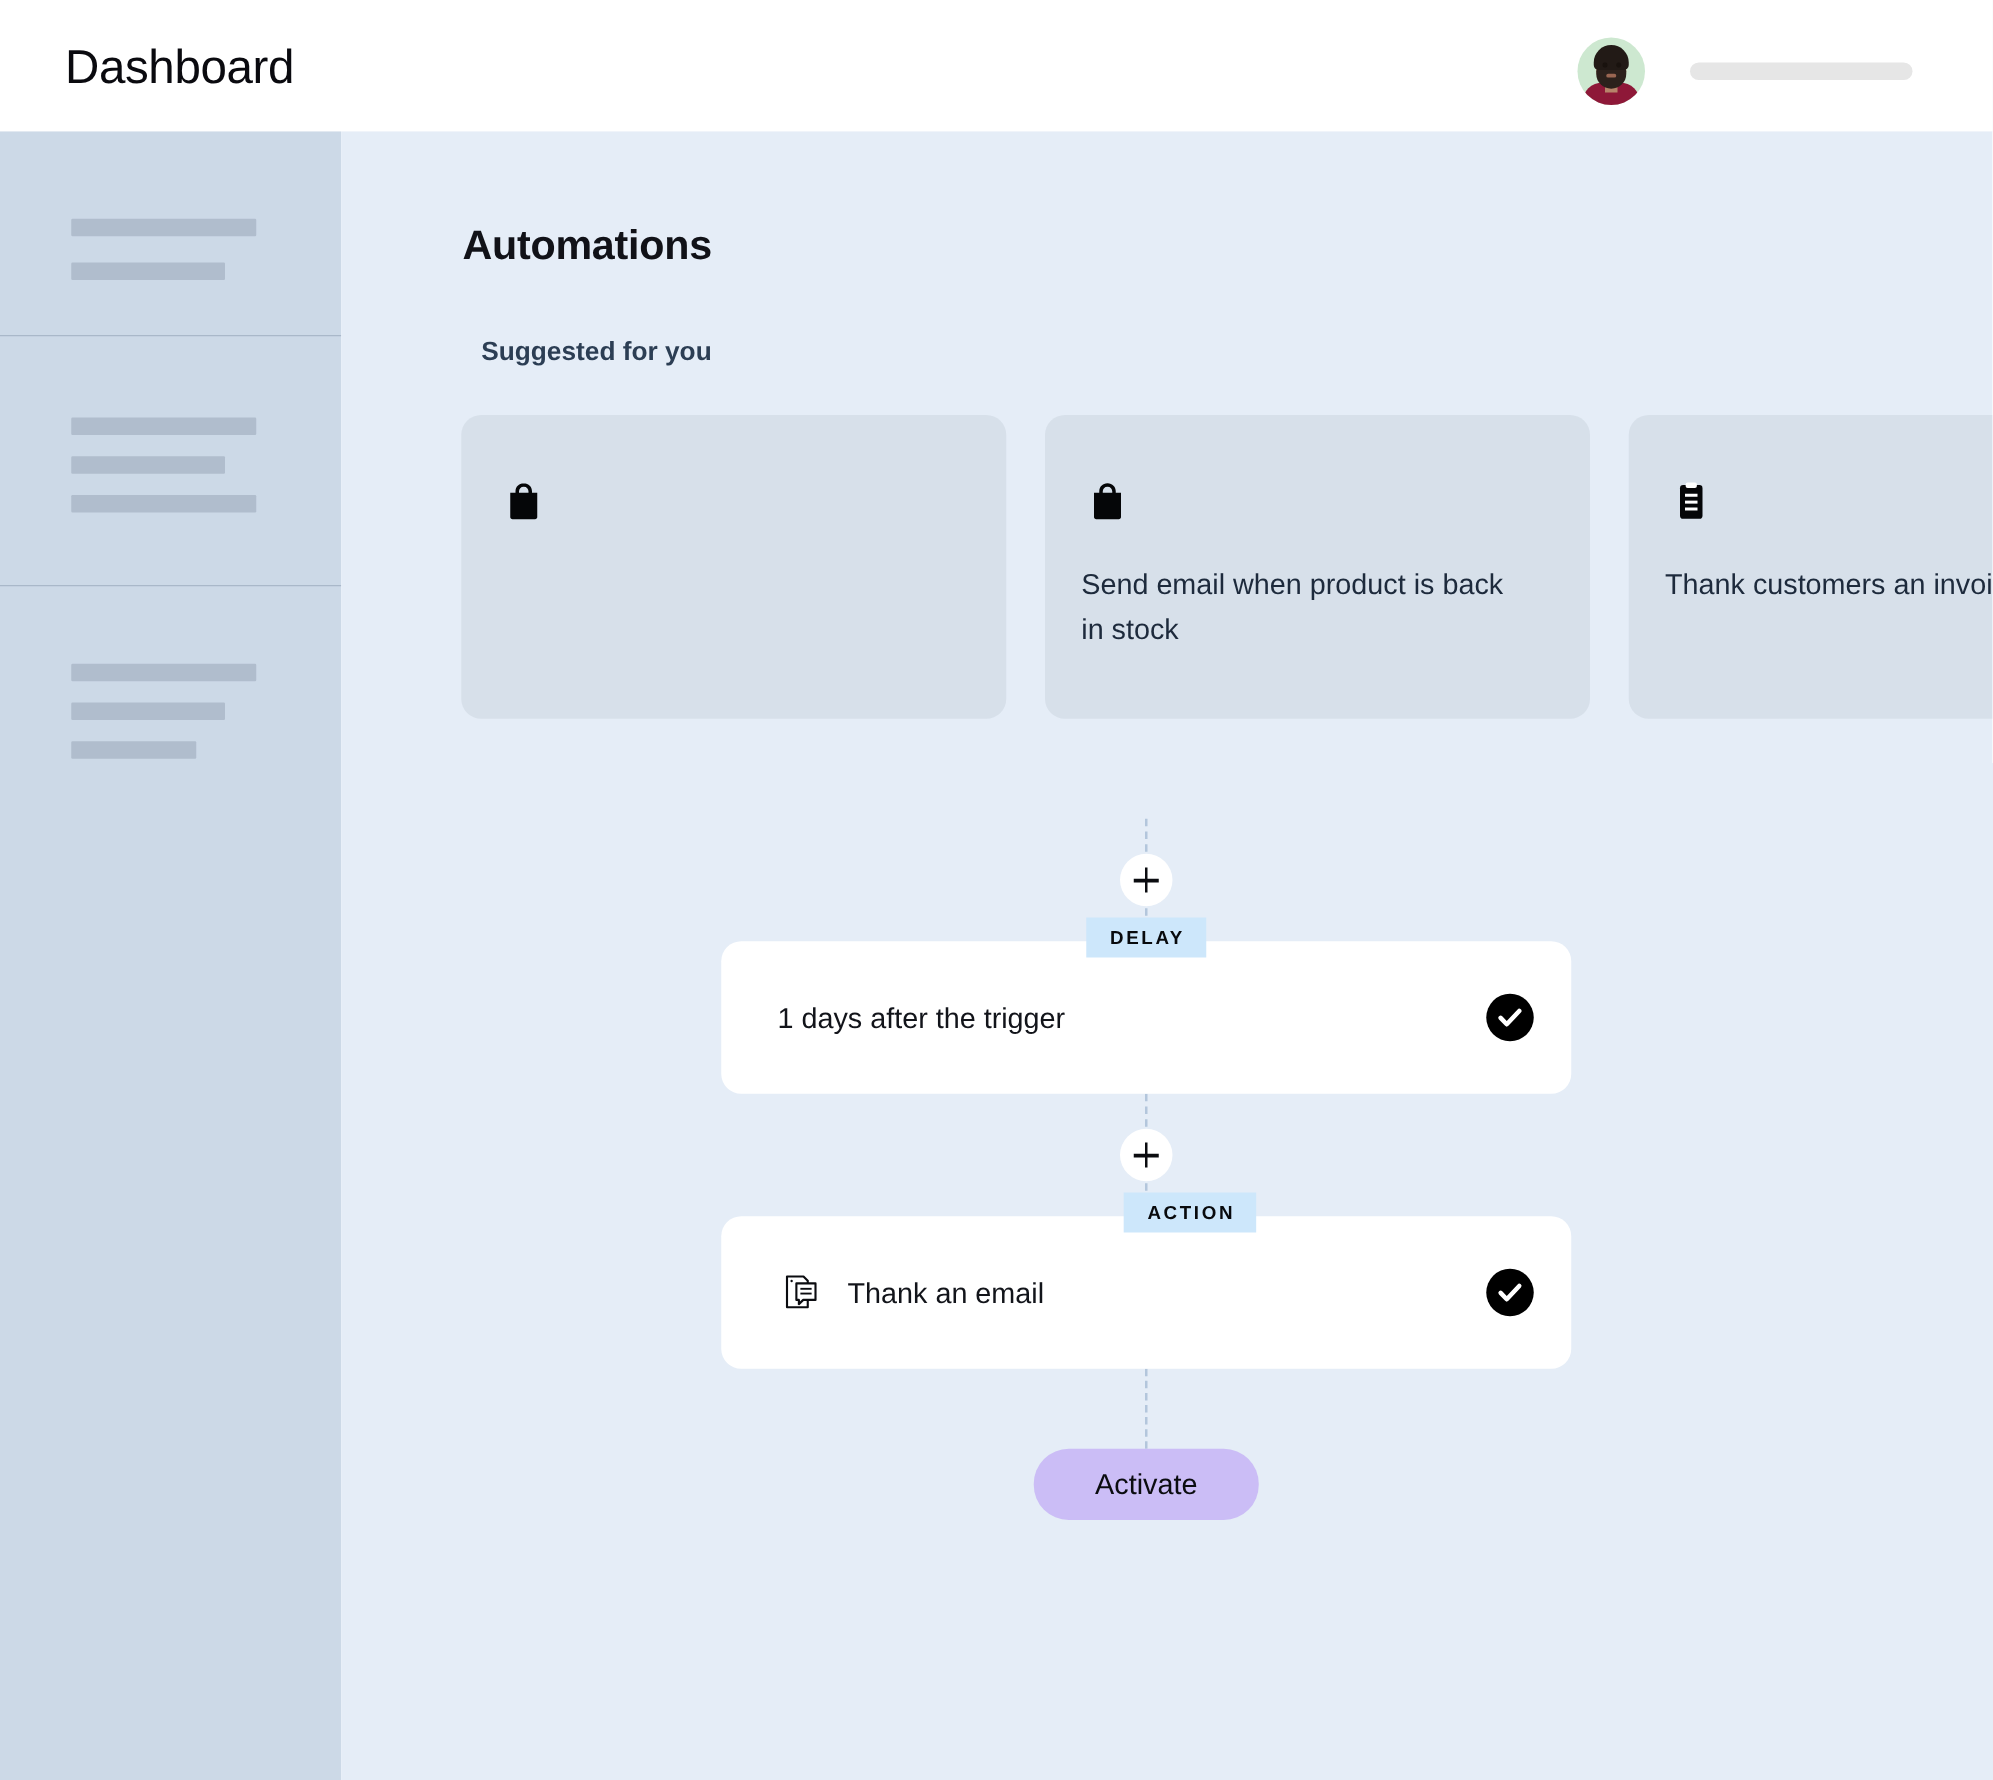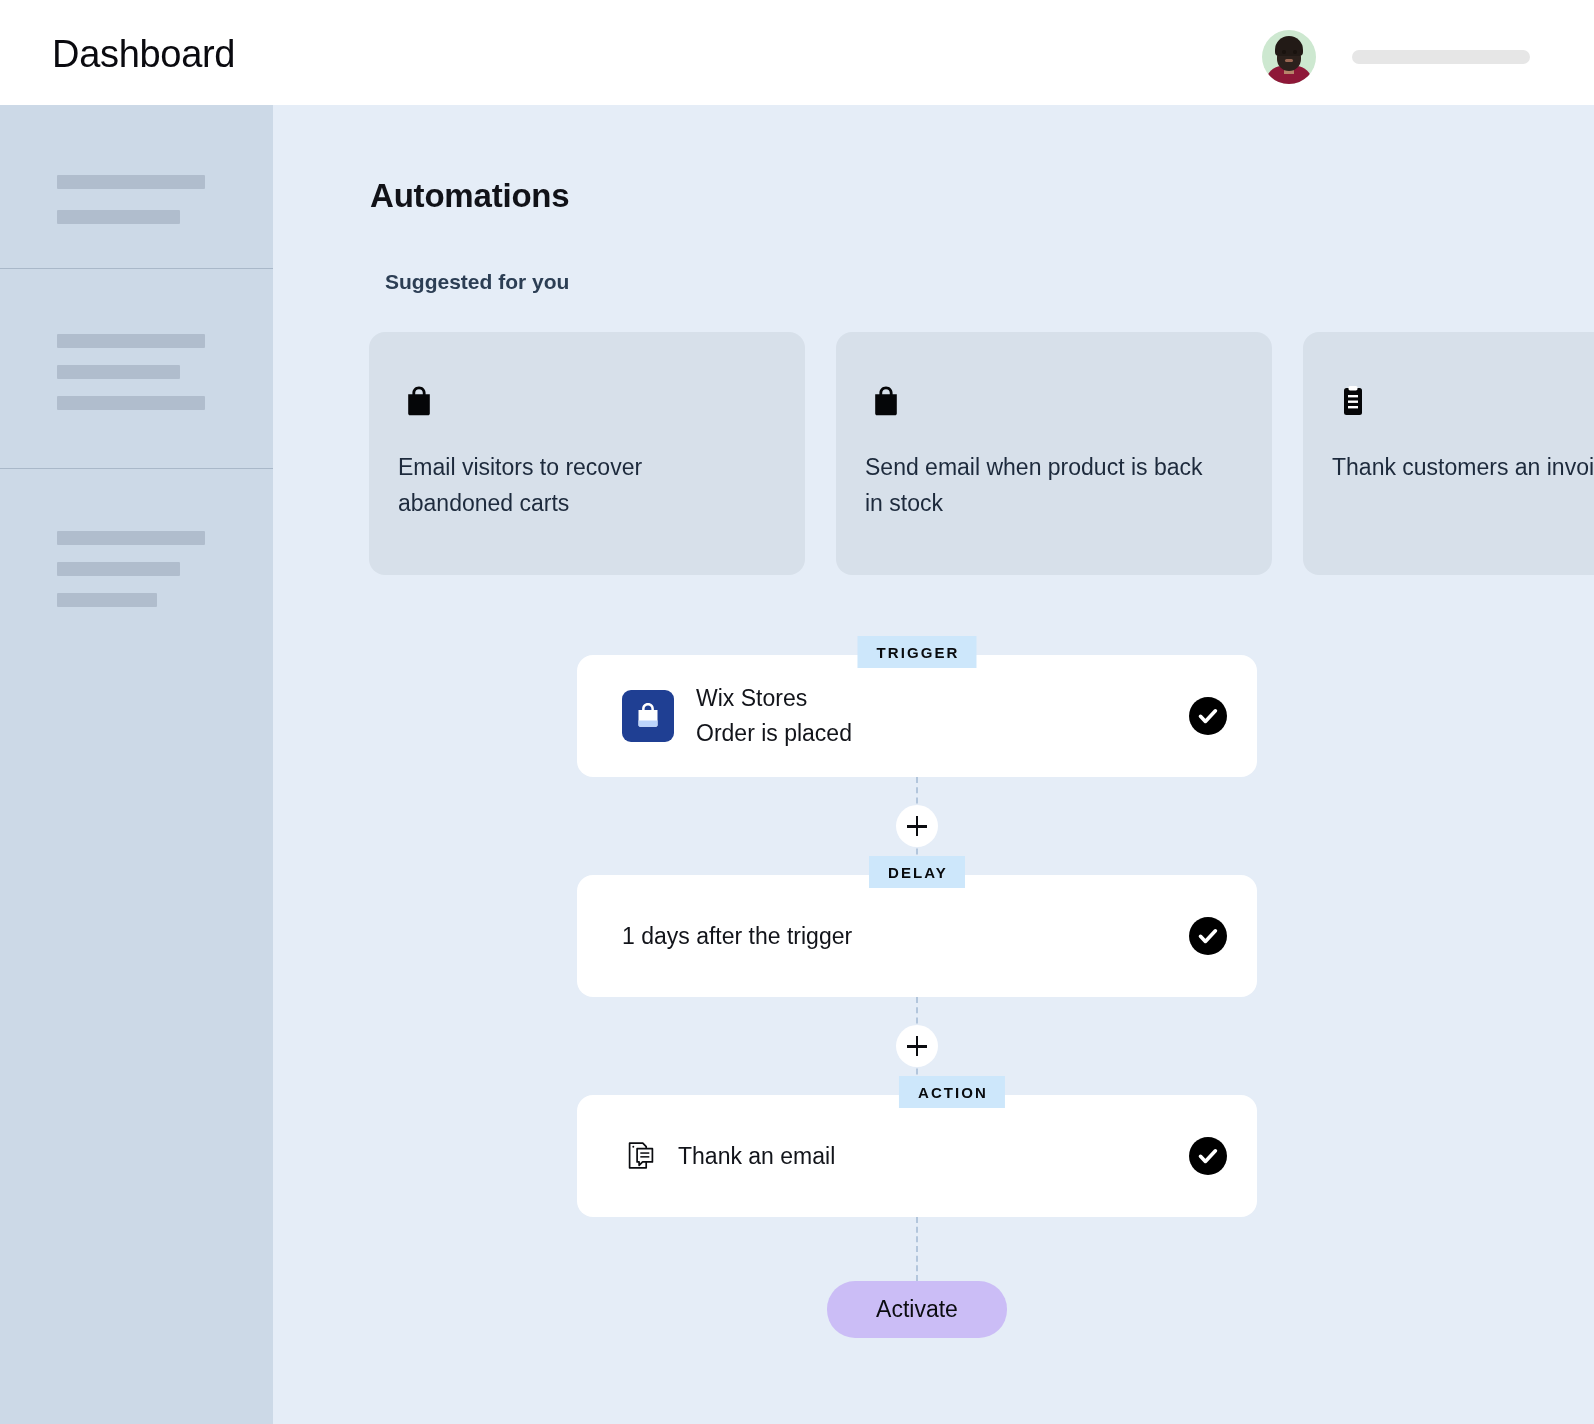--- a/index.html
+++ b/index.html
@@ -368,21 +368,20 @@
     <div id="section-sub">Suggested for you</div>
 
     <div id="cards">
 
       <div class="sug-card">
         <span class="sug-icon">
           <svg viewBox="0 0 40 40" width="40" height="40" aria-hidden="true">
             <path d="M20 5.5c-4 0-6.6 2.9-6.6 6.6v1.1h-4.2v19.3c0 1 .8 1.8 1.8 1.8h18c1 0 1.8-.8 1.8-1.8V13.2h-4.2v-1.1c0-3.7-2.6-6.6-6.6-6.6zm0 2.8c2.4 0 3.8 1.7 3.8 3.8v1.1h-7.6v-1.1c0-2.1 1.4-3.8 3.8-3.8z" fill="#050608"></path>
           </svg>
         </span>
-        <div class="sug-text">Email visitors to recover abandoned carts</div>
       </div>
 
       <div class="sug-card">
         <span class="sug-icon">
           <svg viewBox="0 0 40 40" width="40" height="40" aria-hidden="true">
             <path d="M20 5.5c-4 0-6.6 2.9-6.6 6.6v1.1h-4.2v19.3c0 1 .8 1.8 1.8 1.8h18c1 0 1.8-.8 1.8-1.8V13.2h-4.2v-1.1c0-3.7-2.6-6.6-6.6-6.6zm0 2.8c2.4 0 3.8 1.7 3.8 3.8v1.1h-7.6v-1.1c0-2.1 1.4-3.8 3.8-3.8z" fill="#050608"></path>
           </svg>
         </span>
         <div class="sug-text">Send email when product is back in stock</div>
       </div>
@@ -397,42 +396,20 @@
             <rect x="15" y="25" width="10" height="2.4" fill="#ffffff"></rect>
           </svg>
         </span>
         <div class="sug-text">Thank customers an invoice</div>
       </div>
 
     </div>
 
     <div id="flow">
 
-      <div class="flow-block">
-        <div class="badge" style="top:-19px;">TRIGGER</div>
-        <div class="card trigger">
-          <div class="card-inner">
-            <span class="appicon">
-              <svg viewBox="0 0 52 52" width="52" height="52" aria-hidden="true">
-                <path d="M26 13c-3.6 0-5.9 2.6-5.9 5.9v1h-3.6v15.2c0 .9.7 1.6 1.6 1.6h15.8c.9 0 1.6-.7 1.6-1.6V19.9h-3.6v-1c0-3.3-2.3-5.9-5.9-5.9zm0 2.5c2.1 0 3.4 1.5 3.4 3.4v1h-6.8v-1c0-1.9 1.3-3.4 3.4-3.4z" fill="#ffffff"></path>
-                <path d="M16.5 30.5h19v4.6c0 .9-.7 1.6-1.6 1.6H18.1c-.9 0-1.6-.7-1.6-1.6z" fill="#bcd4fb"></path>
-              </svg>
-            </span>
-            <div class="card-texts">
-              <div class="card-line1">Wix Stores</div>
-              <div class="card-line2">Order is placed</div>
-            </div>
-            <span class="checkmark">
-              <svg viewBox="0 0 38 38" width="38" height="38" aria-hidden="true">
-                <path d="M11.5 19.3l4.9 5.1 10-10.6" stroke="#ffffff" stroke-width="3.6" fill="none" stroke-linecap="round" stroke-linejoin="round"></path>
-              </svg>
-            </span>
-          </div>
-        </div>
-      </div>
 
       <div class="connector">
         <div class="dash"></div>
         <div class="plus-btn"></div>
       </div>
 
       <div class="flow-block">
         <div class="badge" style="top:-19px;text-align:center;">DELAY</div>
         <div class="card delay">
           <div class="card-inner">

